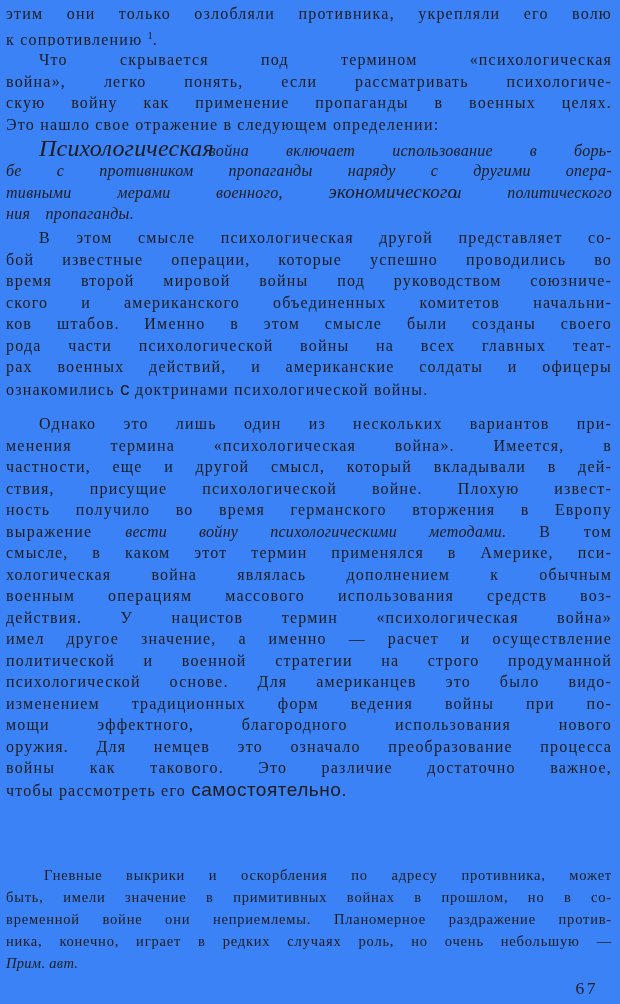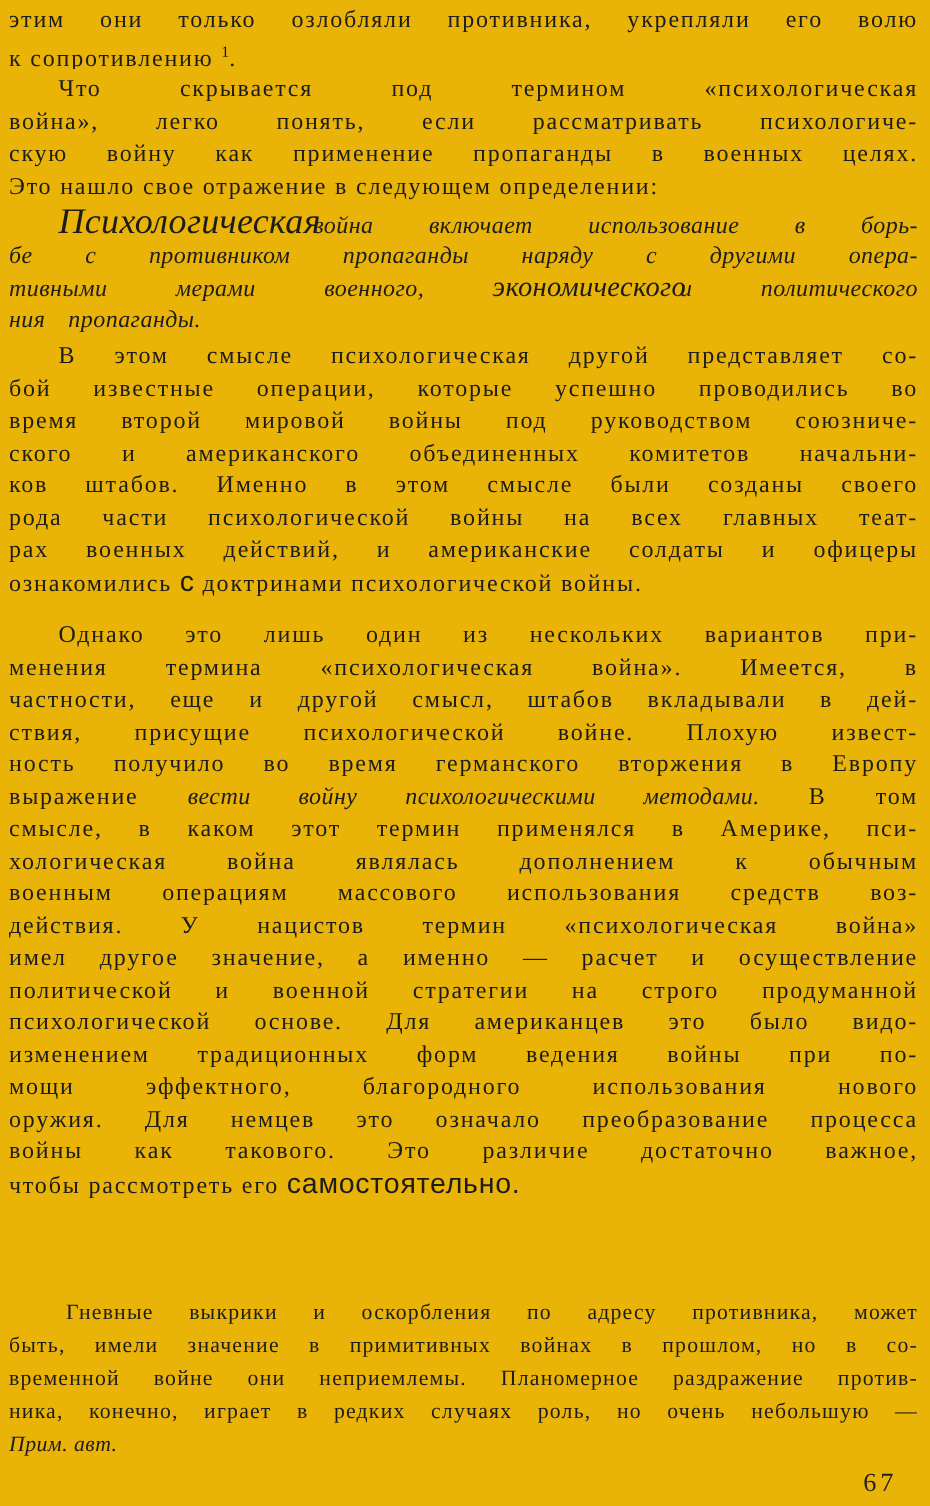--- a/index.html
+++ b/index.html
@@ -5,21 +5,21 @@
   html, body { margin: 0; padding: 0; }
   body {
     width: 620px; height: 1004px;
     background: #ffffff;
     font-family: "Liberation Serif", serif;
   }
   .page {
     position: relative;
     width: 620px; height: 1004px;
     box-sizing: border-box;
-    background: #eab308;
+    background: #3b82f6;
     color: #1c1c1c;
     padding: 3px 8px 0 6px;
     overflow: hidden;
   }
   .para { margin: 0; }
   .line {
     font-size: 16px;
     line-height: 21.5px;
     height: 21.5px;
     letter-spacing: 1.2px;
@@ -95,21 +95,21 @@
         <div class="line"><span>время второй мировой войны под руководством союзниче-</span></div>
         <div class="line"><span>ского и американского объединенных комитетов начальни-</span></div>
         <div class="line"><span>ков штабов. Именно в этом смысле были созданы своего</span></div>
         <div class="line"><span>рода части психологической войны на всех главных теат-</span></div>
         <div class="line"><span>рах военных действий, и американские солдаты и офицеры</span></div>
         <div class="line last"><span>ознакомились </span><span class="lg-sans">с</span><span> доктринами психологической войны.</span></div>
       </div>
       <div class="para" style="margin-bottom: 0px;">
         <div class="line ind"><span>Однако это лишь один из нескольких вариантов при-</span></div>
         <div class="line"><span>менения термина «психологическая война». Имеется, в</span></div>
-        <div class="line"><span>частности, еще и другой смысл, штабов вкладывали в дей-</span></div>
+        <div class="line"><span>частности, еще и другой смысл, который вкладывали в дей-</span></div>
         <div class="line"><span>ствия, присущие психологической войне. Плохую извест-</span></div>
         <div class="line"><span>ность получило во время германского вторжения в Европу</span></div>
         <div class="line"><span>выражение </span><span class="it">вести войну психологическими методами.</span><span> В том</span></div>
         <div class="line"><span>смысле, в каком этот термин применялся в Америке, пси-</span></div>
         <div class="line"><span>хологическая война являлась дополнением к обычным</span></div>
         <div class="line"><span>военным операциям массового использования средств воз-</span></div>
         <div class="line"><span>действия. У нацистов термин «психологическая война»</span></div>
         <div class="line"><span>имел другое значение, а именно — расчет и осуществление</span></div>
         <div class="line"><span>политической и военной стратегии на строго продуманной</span></div>
         <div class="line"><span>психологической основе. Для американцев это было видо-</span></div>

